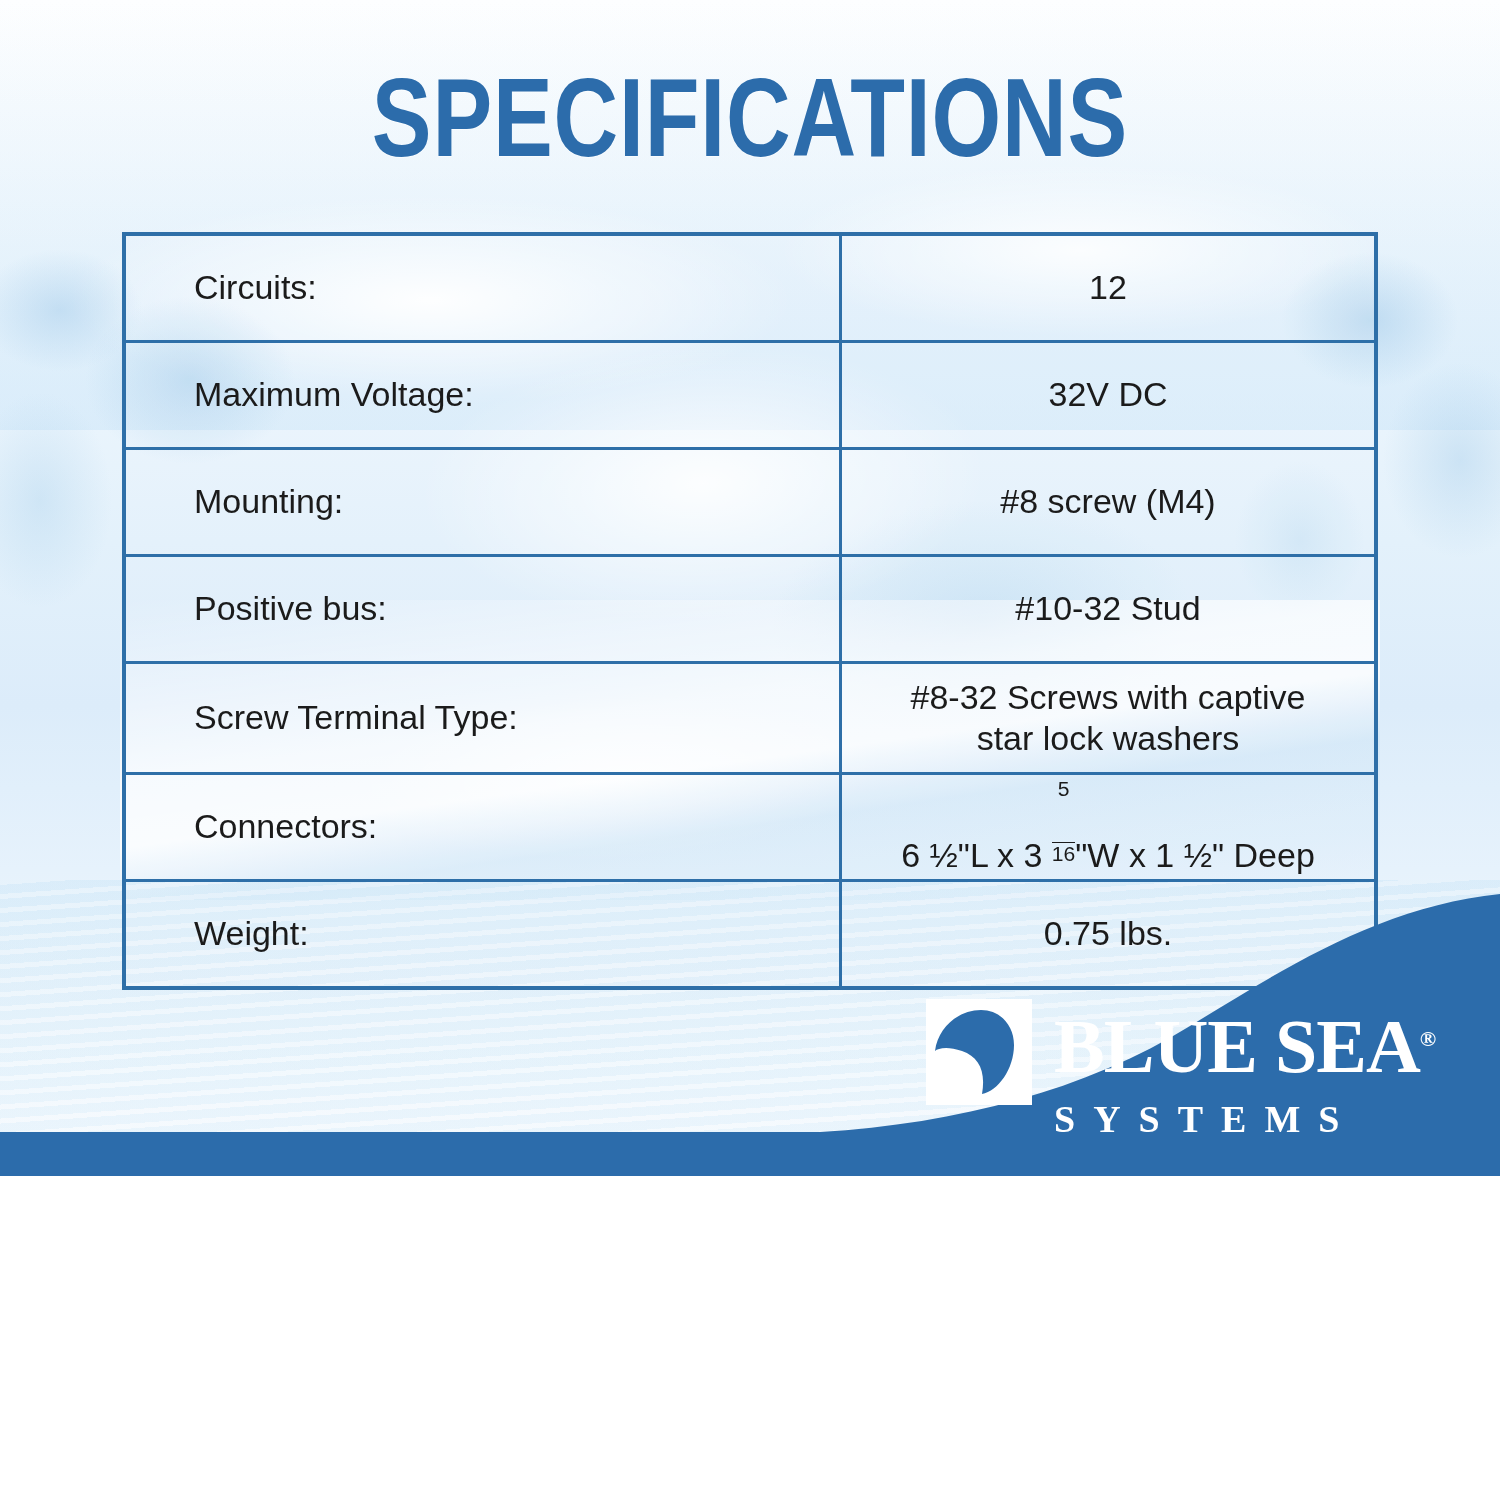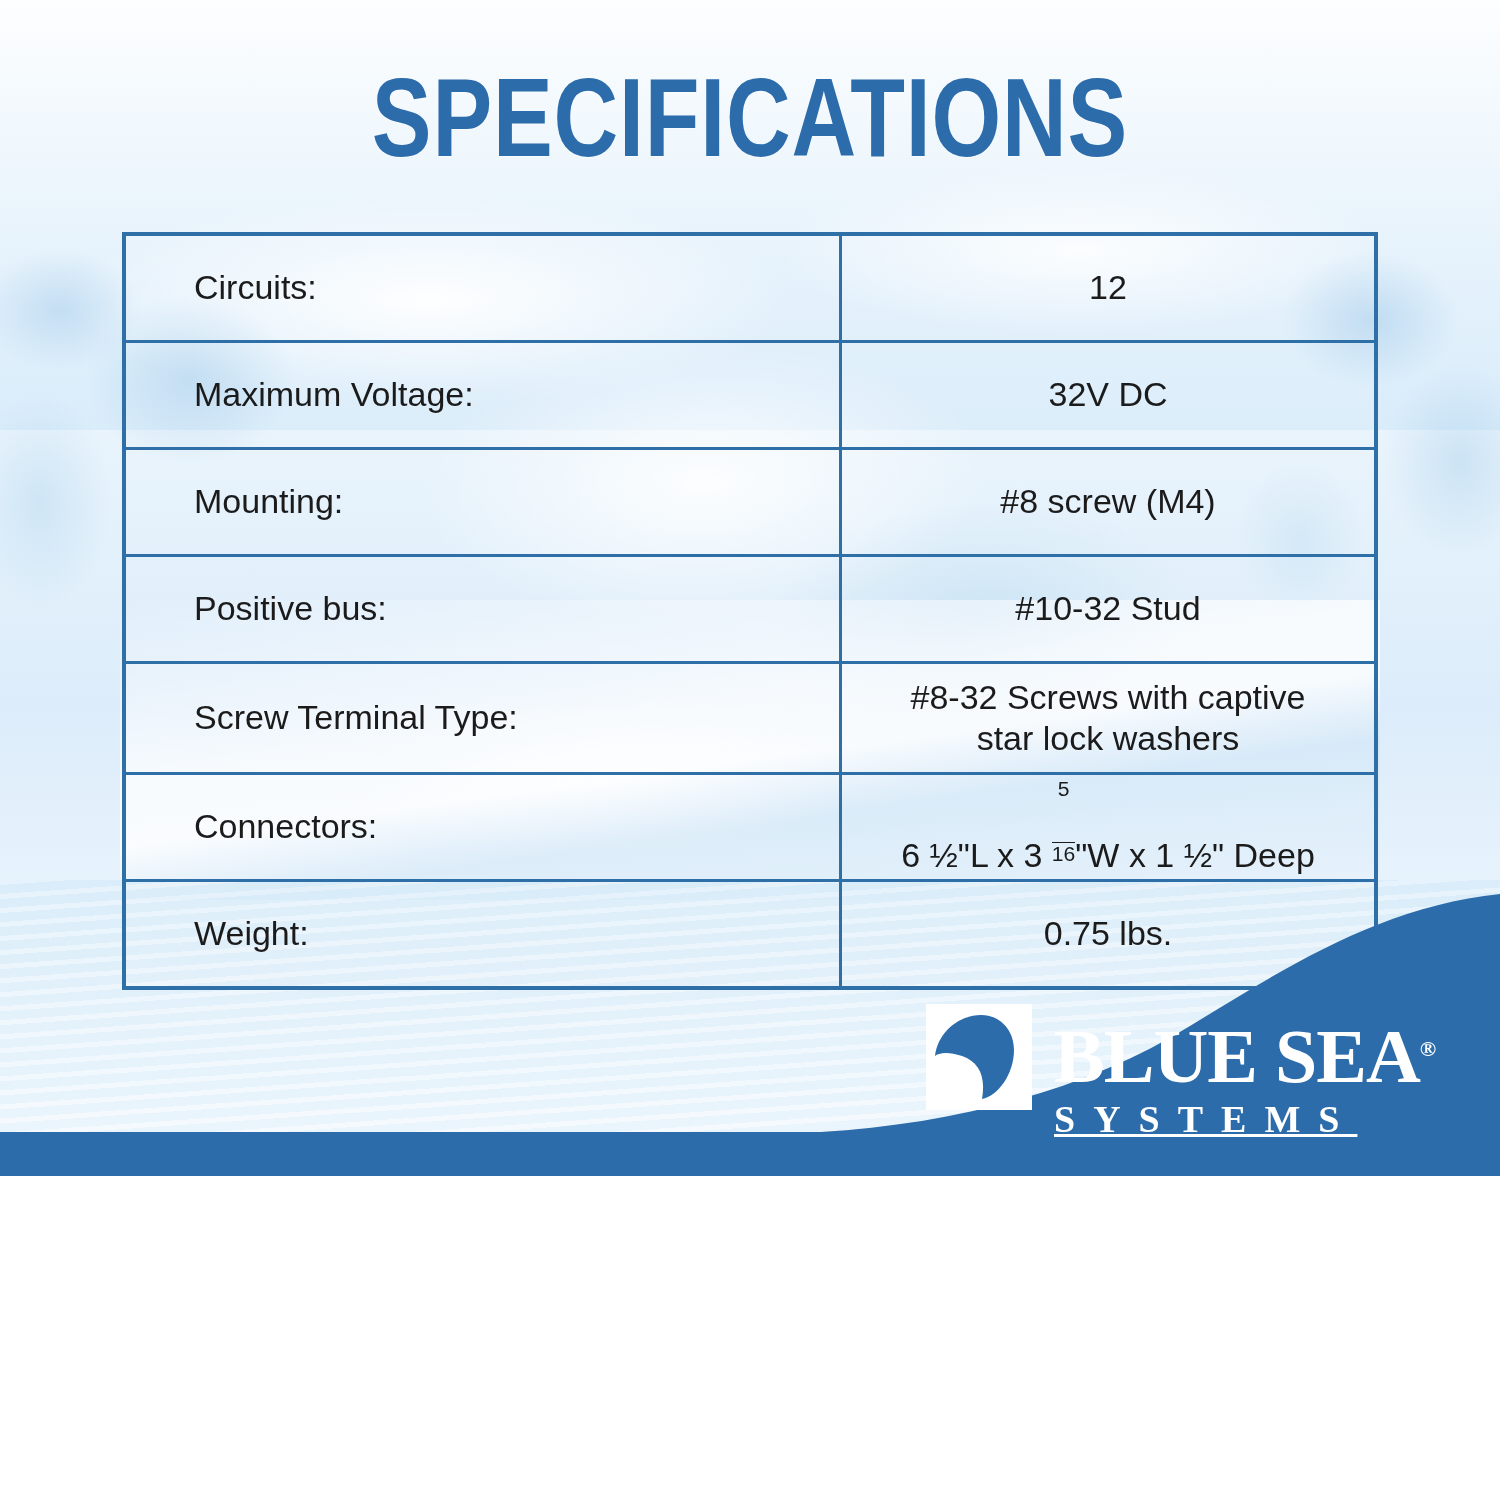--- a/index.html
+++ b/index.html
@@ -181,22 +181,21 @@
     font-size: 22px;
     vertical-align: super;
     font-weight: bold;
   }
   .logo-line2 {
     font-size: 38px;
     font-weight: bold;
     line-height: 1.05;
     letter-spacing: 18px;
     white-space: nowrap;
-    margin-top: 8px;
-    text-decoration: underline;
+    margin-top: 18px;
   }
 </style>
 </head>
 <body>
 
 <div id="page">
 
   <div class="wm wm-sky"></div>
   <div class="wm wm-trees-left"></div>
   <div class="wm wm-trees-right"></div>

